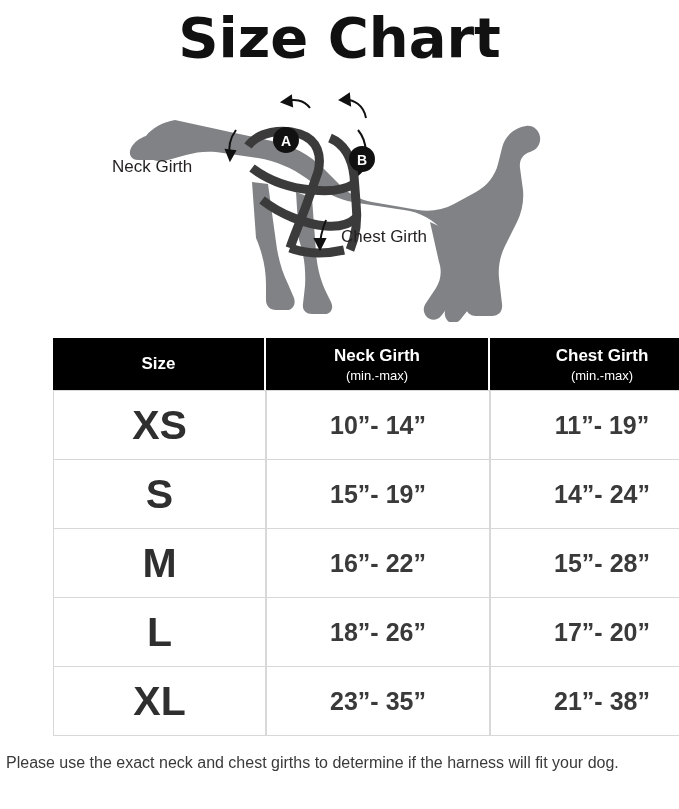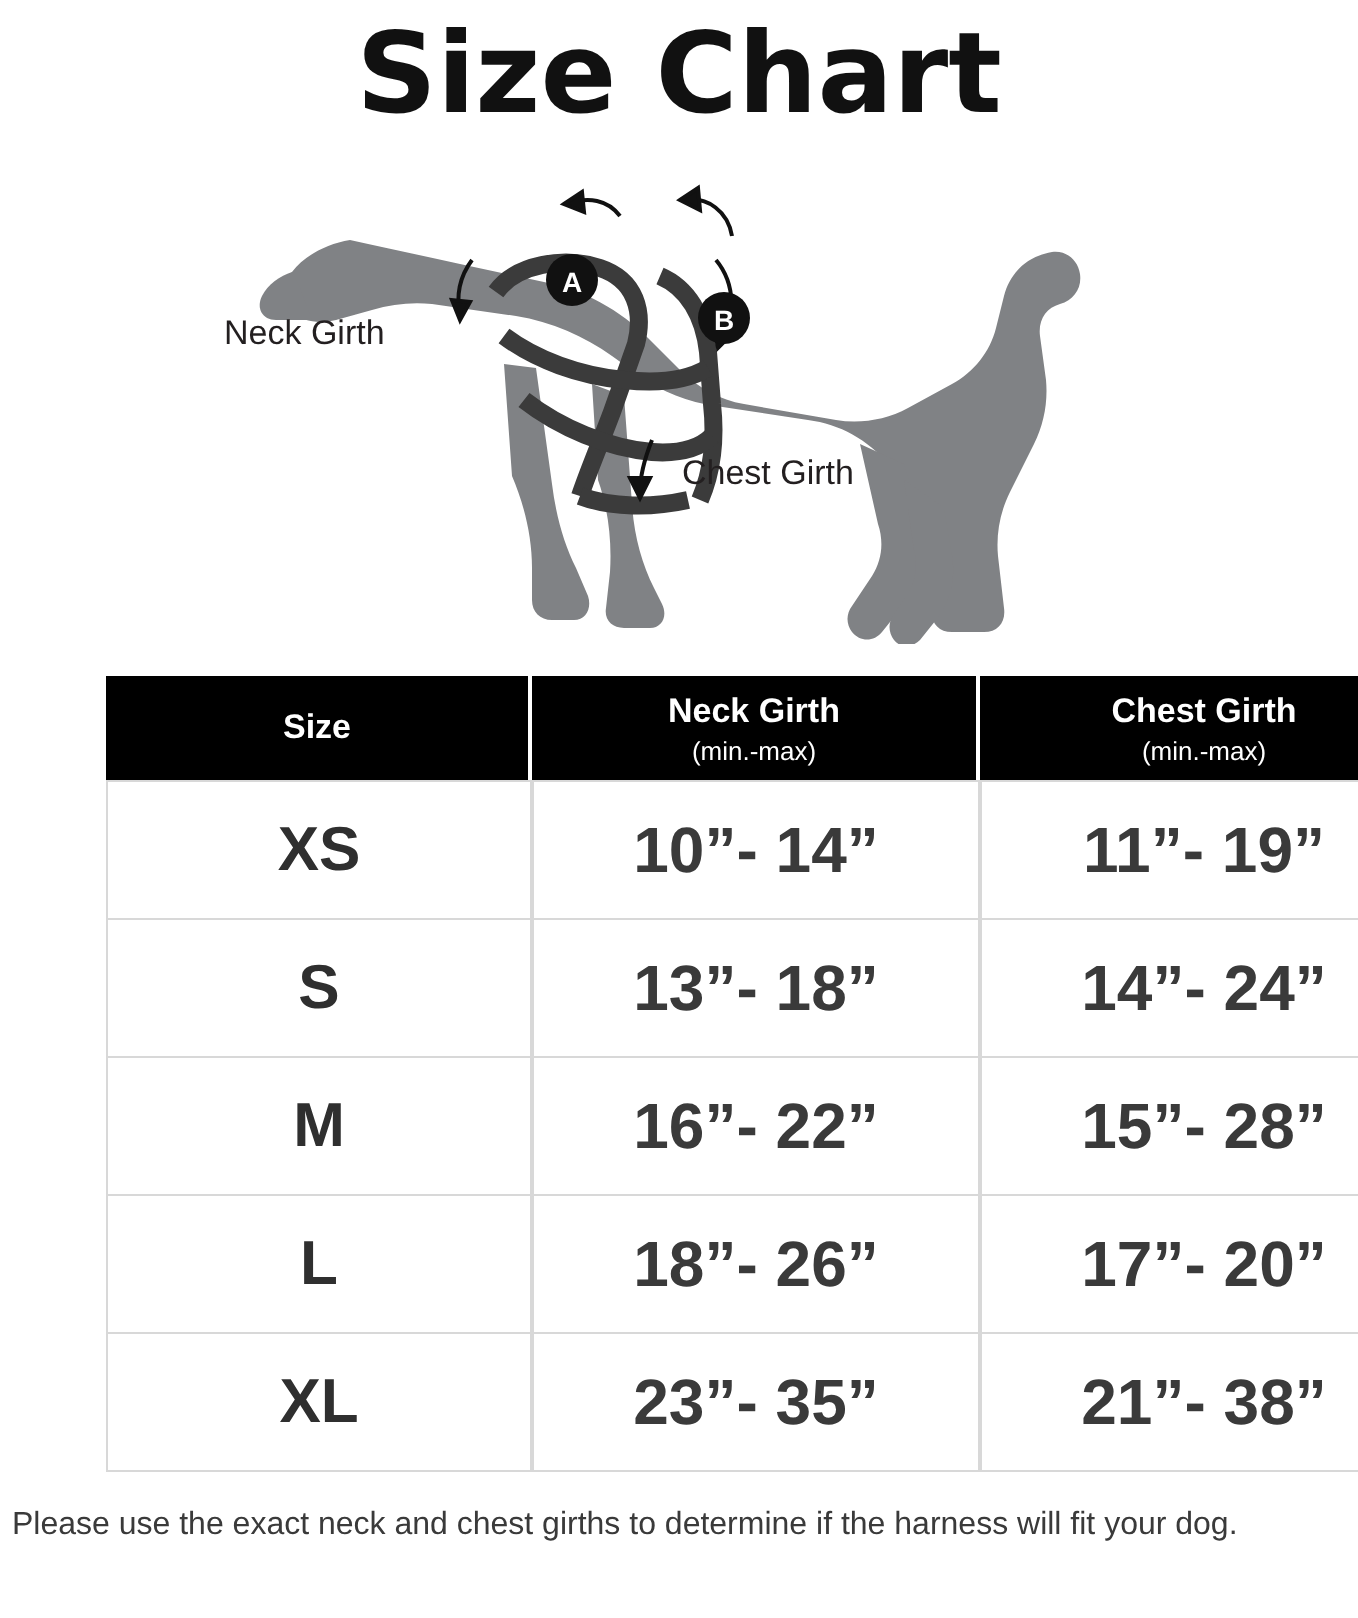--- a/index.html
+++ b/index.html
@@ -87,28 +87,28 @@
     font-size: 13px;
     font-weight: 400;
     margin-top: 2px;
   }
   table.size-chart tbody td {
     border: 1px solid #d8d8d8;
     border-top: none;
     height: 68px;
     text-align: center;
     vertical-align: middle;
-    font-size: 32px;
+    font-size: 25px;
     font-weight: 700;
     color: #3a3a3a;
     background: #ffffff;
     padding: 0;
   }
   table.size-chart tbody tr td.size-cell {
-    font-size: 31px;
+    font-size: 41px;
     color: #2f2f2f;
     text-align: center;
   }
   table.size-chart tbody tr:first-child td { border-top: 1px solid #d8d8d8; }
   .col-size { width: 213px; }
   .col-neck { width: 224px; }
   .col-chest { width: 224px; }
 
   
   .footnote {
@@ -241,21 +241,21 @@
         </tr>
       </thead>
       <tbody>
         <tr>
           <td class="size-cell">XS</td>
           <td>10”- 14”</td>
           <td>11”- 19”</td>
         </tr>
         <tr>
           <td class="size-cell">S</td>
-          <td>13”- 18”</td>
+          <td>15”- 19”</td>
           <td>14”- 24”</td>
         </tr>
         <tr>
           <td class="size-cell">M</td>
           <td>16”- 22”</td>
           <td>15”- 28”</td>
         </tr>
         <tr>
           <td class="size-cell">L</td>
           <td>18”- 26”</td>

